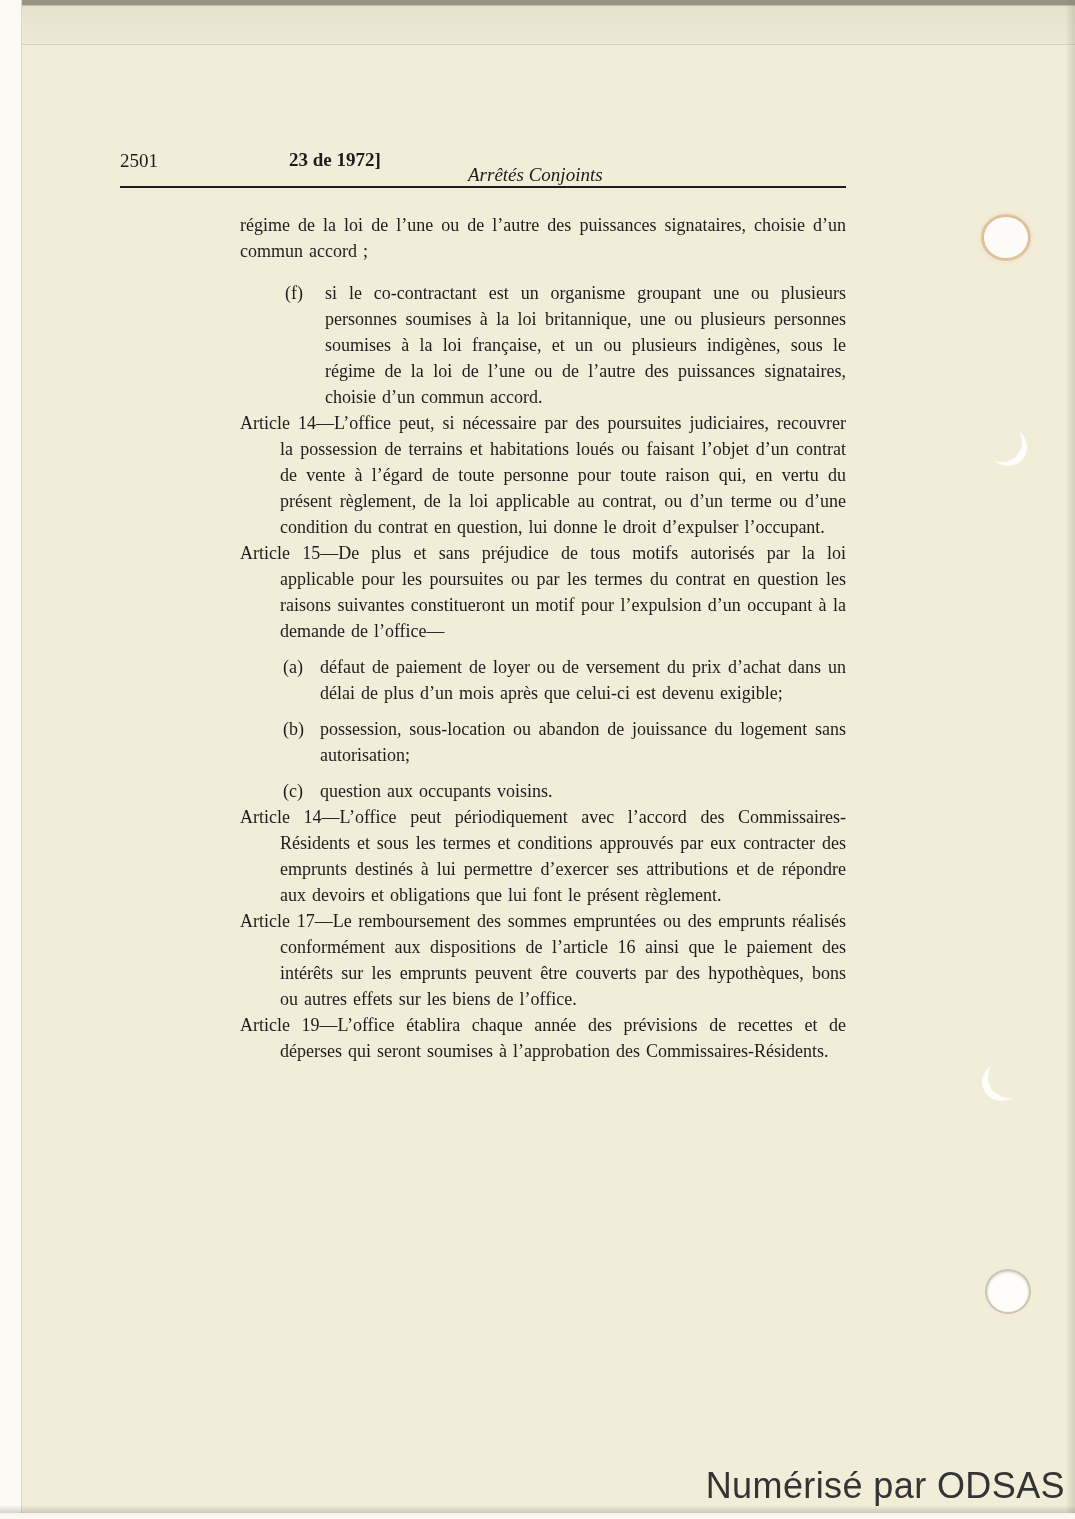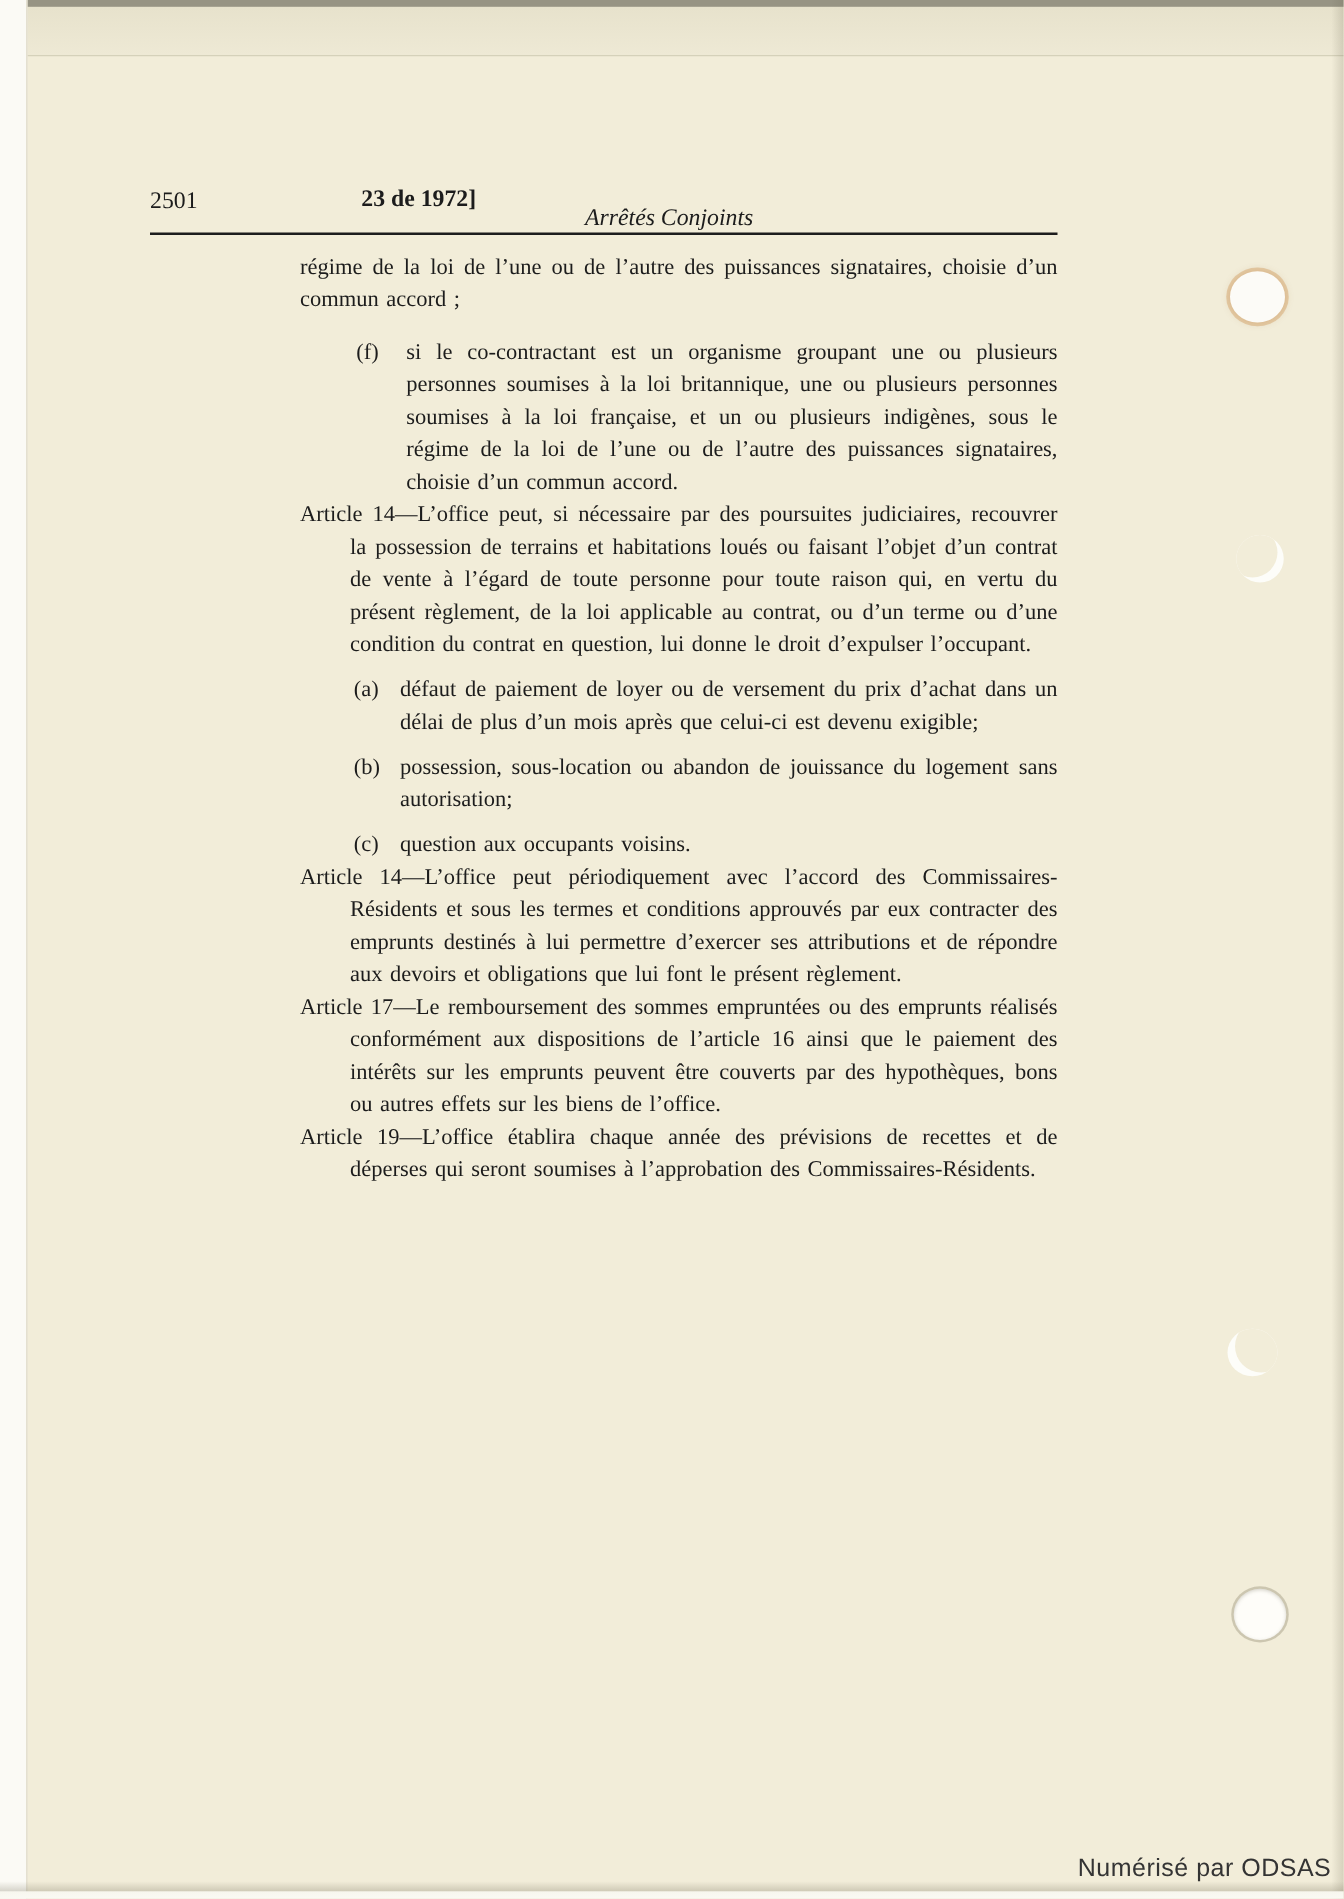--- a/index.html
+++ b/index.html
@@ -56,21 +56,21 @@
   }
 
   
   .pagenum { position: absolute; left: 120px; top: 150px; font-size: 19px; }
   .issue   { position: absolute; left: 243px; top: 149px; font-size: 19px; font-weight: bold; margin-left: 46px; }
   .doctitle{ position: absolute; left: 468px; top: 164px; font-size: 19px; font-style: italic; }
   .rule    { position: absolute; left: 120px; top: 186px; width: 726px; height: 2px; background: #1d1d1d; }
 
   
   .textblock {
-    position: absolute; left: 240px; top: 200px; width: 606px;
+    position: absolute; left: 240px; top: 212px; width: 606px;
     font-size: 18px; line-height: 26px;
     text-align: justify; word-spacing: 1.5px;
   }
   .textblock p { margin: 0; }
   .cont { margin-left: 85px; }
   .subitem { display: flex; }
   .subitem .sublabel { flex: 0 0 40px; }
   .subitem .subtext { flex: 1; text-align: justify; }
   .f-item { margin-left: 45px; margin-top: 16px; }
   .item-abc { margin-left: 43px; margin-top: 10px; }
@@ -79,21 +79,21 @@
   .art14 { margin-top: 36px; }
   .art15 { margin-top: 36px; }
   .art16 { margin-top: 36px; }
   .art17 { margin-top: 40px; }
   .art18 { margin-top: 36px; }
 
   
   .watermark {
     position: absolute; right: 10px; bottom: 12px;
     font-family: "Liberation Sans", sans-serif;
-    font-size: 20px; color: #343434; letter-spacing: .4px;
+    font-size: 36px; color: #343434; letter-spacing: .4px;
   }
 </style>
 </head>
 <body>
 
 <div>
 
   <div class="edge-top"></div>
   <div class="edge-left"></div>
   <div class="edge-right"></div>
@@ -113,20 +113,21 @@
 
     <p class="cont">régime de la loi de l’une ou de l’autre des puissances signataires, choisie d’un commun accord ;</p>
 
     <div class="subitem f-item">
       <span class="sublabel">(f)</span>
       <p class="subtext">si le co-contractant est un organisme groupant une ou plusieurs personnes soumises à la loi britannique, une ou plusieurs personnes soumises à la loi française, et un ou plusieurs indigènes, sous le régime de la loi de l’une ou de l’autre des puissances signataires, choisie d’un commun accord.</p>
     </div>
 
     <p class="article art14">Article 14—L’office peut, si nécessaire par des poursuites judiciaires, recouvrer la possession de terrains et habitations loués ou faisant l’objet d’un contrat de vente à l’égard de toute personne pour toute raison qui, en vertu du présent règlement, de la loi applicable au contrat, ou d’un terme ou d’une condition du contrat en question, lui donne le droit d’expulser l’occupant.</p>
 
+    <p class="article art15">Article 15—De plus et sans préjudice de tous motifs autorisés par la loi applicable pour les poursuites ou par les termes du contrat en question les raisons suivantes constitueront un motif pour l’expulsion d’un occupant à la demande de l’office—</p>
 
     <div class="subitem item-abc">
       <span class="sublabel">(a)</span>
       <p class="subtext">défaut de paiement de loyer ou de versement du prix d’achat dans un délai de plus d’un mois après que celui-ci est devenu exigible;</p>
     </div>
 
     <div class="subitem item-abc">
       <span class="sublabel">(b)</span>
       <p class="subtext">possession, sous-location ou abandon de jouissance du logement sans autorisation;</p>
     </div>

